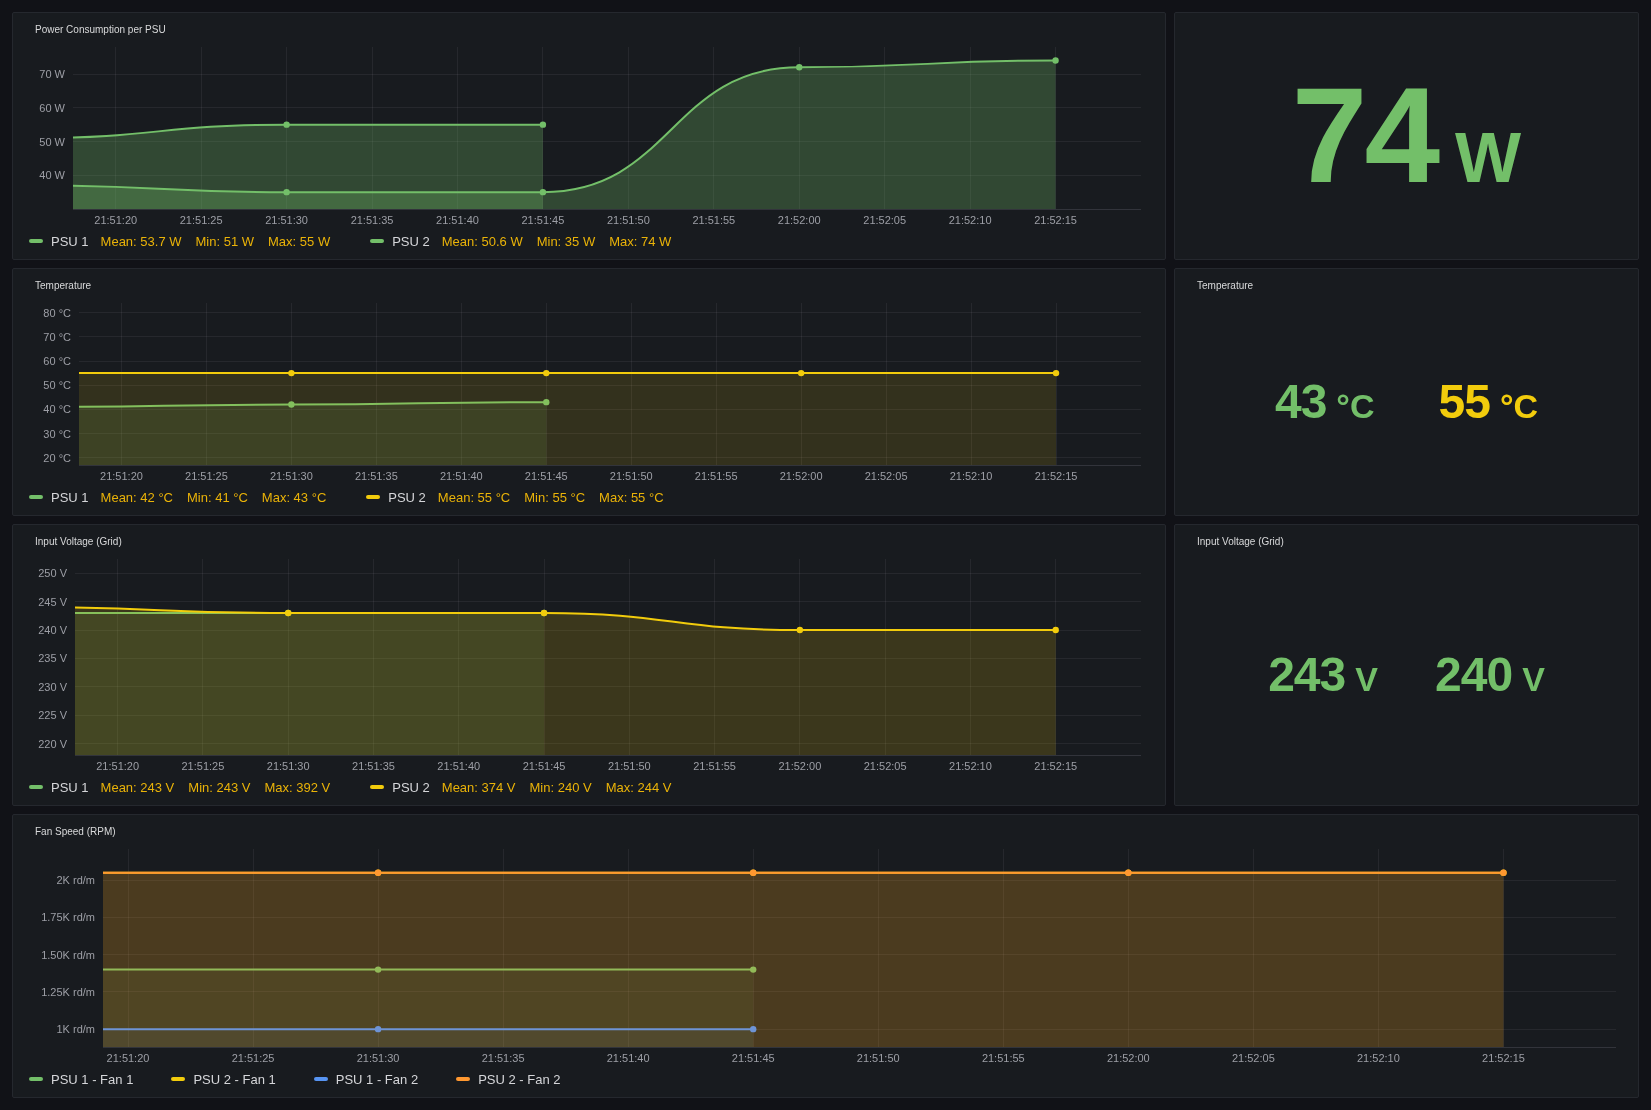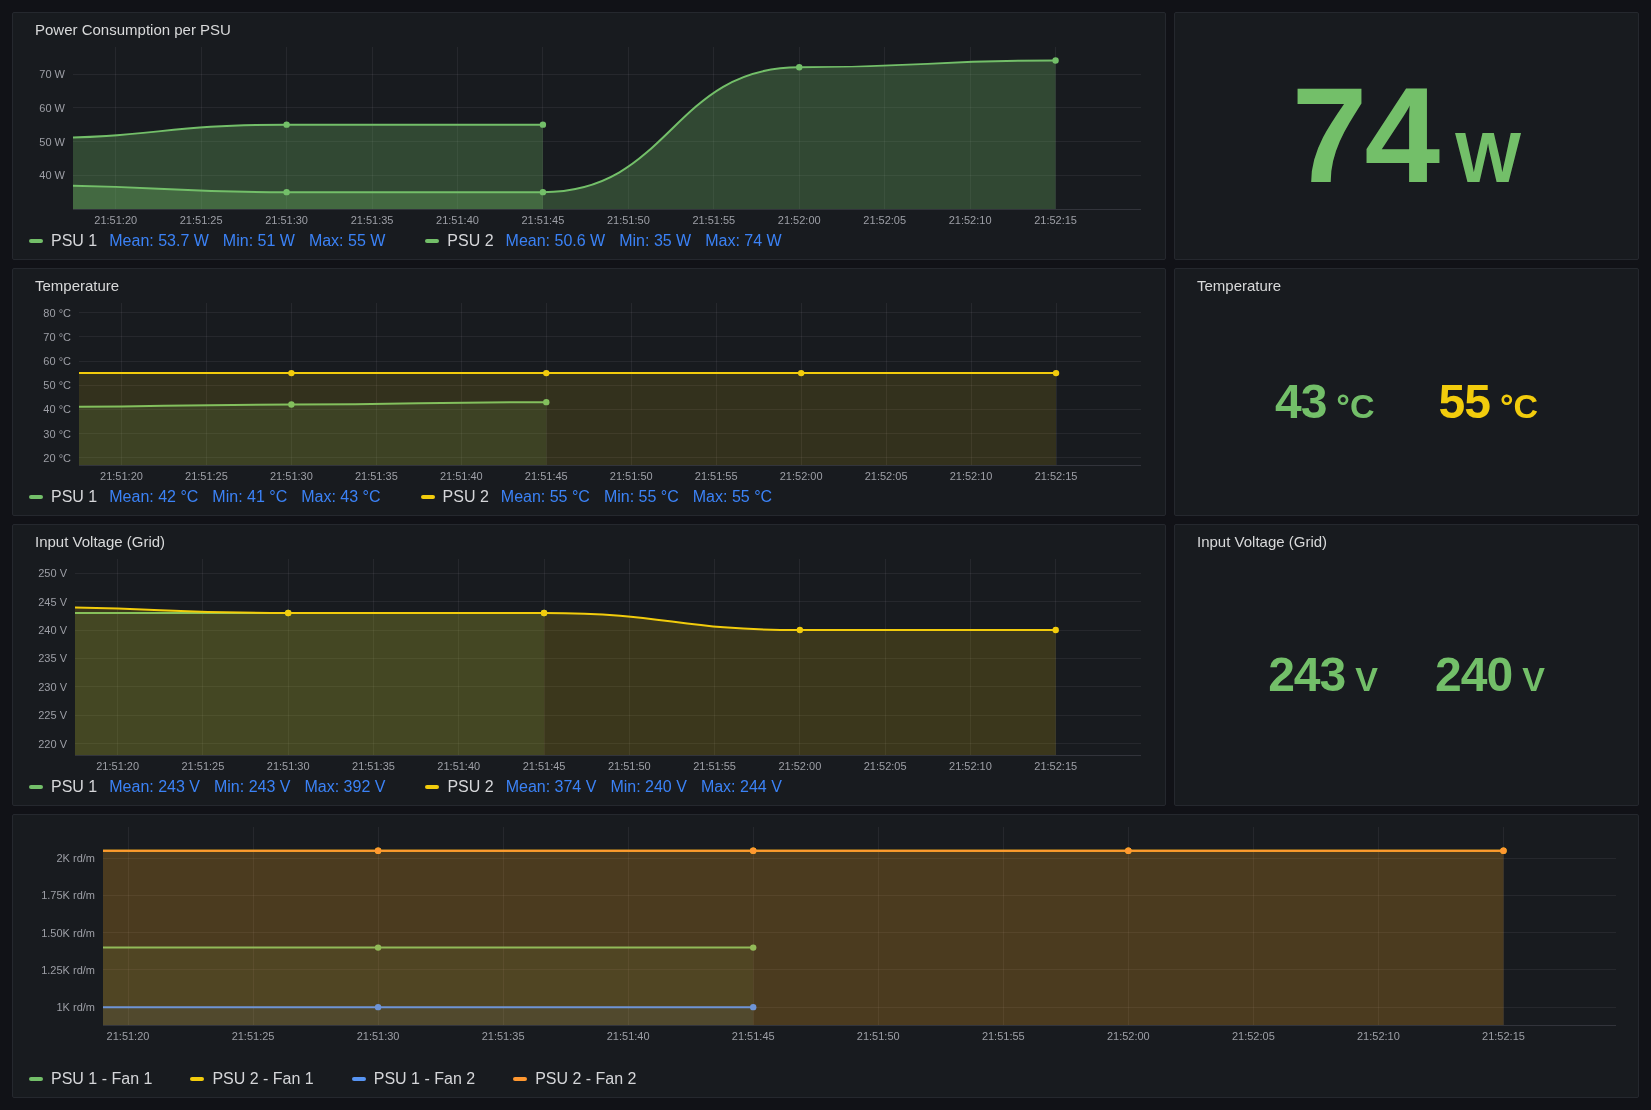--- a/index.html
+++ b/index.html
@@ -4,29 +4,29 @@
 <style>
   html,body{margin:0;padding:0;background:#111217;}
   body{width:1651px;height:1110px;font-family:"Liberation Sans","DejaVu Sans",sans-serif;color:#ccccdc;}
   .dashboard{box-sizing:border-box;width:1651px;height:1110px;padding:12px;display:grid;
     grid-template-columns:1154px 1fr;grid-template-rows:248px 248px 282px 1fr;gap:8px;
     grid-template-areas:"p1 s1" "p2 s2" "p3 s3" "p4 p4";}
   .panel{box-sizing:border-box;background:#181b1f;border:1px solid #25282e;border-radius:2px;
     display:flex;flex-direction:column;padding:6px 12px 8px 12px;overflow:hidden;}
   .area-p1{grid-area:p1}.area-p2{grid-area:p2}.area-p3{grid-area:p3}.area-p4{grid-area:p4}
   .area-s1{grid-area:s1}.area-s2{grid-area:s2}.area-s3{grid-area:s3}
-  .panel-title{font-size:15px;font-weight:500;line-height:18px;margin:2px 0 2px 10px;color:#d8d9da;}
+  .panel-title{font-size:10px;font-weight:500;line-height:18px;margin:2px 0 2px 10px;color:#d8d9da;}
   .chart{flex:1 1 auto;min-height:0;position:relative;}
   .chart svg{display:block;position:absolute;inset:0;}
   .legend{flex:0 0 20px;display:flex;align-items:center;flex-wrap:nowrap;margin:2px 0 0 4px;
-    font-size:16px;color:#c8c9cd;white-space:nowrap;overflow:hidden;}
+    font-size:13px;color:#c8c9cd;white-space:nowrap;overflow:hidden;}
   .legend-item{display:inline-flex;align-items:center;margin-right:26px;cursor:pointer;}
   .swatch{display:inline-block;width:14px;height:4px;border-radius:2px;margin-right:8px;flex:0 0 auto;}
   .legend-name{color:#d5d6d9;margin-right:12px;}
-  .legend-stat{color:#3b82f6;margin-right:14px;}
+  .legend-stat{color:#eab308;margin-right:14px;}
   .stat-row{flex:1;display:flex;align-items:center;justify-content:space-evenly;padding:0 24px;}
   .stat{display:flex;align-items:baseline;}
   .stat-num.xl{font-size:136px;font-weight:700;letter-spacing:-3px;line-height:1;}
   .stat-unit.xl{font-size:70px;font-weight:700;margin-left:18px;line-height:1;}
   .stat-num.md{font-size:48px;font-weight:700;letter-spacing:-1px;line-height:1;}
   .stat-unit.md{font-size:34px;font-weight:700;margin-left:10px;line-height:1;}
 </style>
 </head>
 <body>
 
@@ -321,20 +321,21 @@
         <span class="stat-unit md" style="color: rgb(115, 191, 105);">V</span>
       </div>
       <div class="stat">
         <span class="stat-num md" style="color: rgb(115, 191, 105);">240</span>
         <span class="stat-unit md" style="color: rgb(115, 191, 105);">V</span>
       </div>
     </div>
   </section>
 
   <section class="panel area-p4">
+    <h2 class="panel-title">Fan Speed (RPM)</h2>
     <div class="chart">
         <svg width="1601" height="224" viewBox="0 0 1601 224">
           <defs>
             <clipPath id="clip-fan">
               <rect x="78" y="6" width="1513" height="198"></rect>
             </clipPath>
           </defs>
           <g shape-rendering="crispEdges">
             <line x1="78" x2="1591" y1="186.13533834586465" y2="186.13533834586465" stroke="rgba(204,204,220,0.08)" stroke-width="1"></line>
             <line x1="78" x2="1591" y1="148.9172932330827" y2="148.9172932330827" stroke="rgba(204,204,220,0.08)" stroke-width="1"></line>

